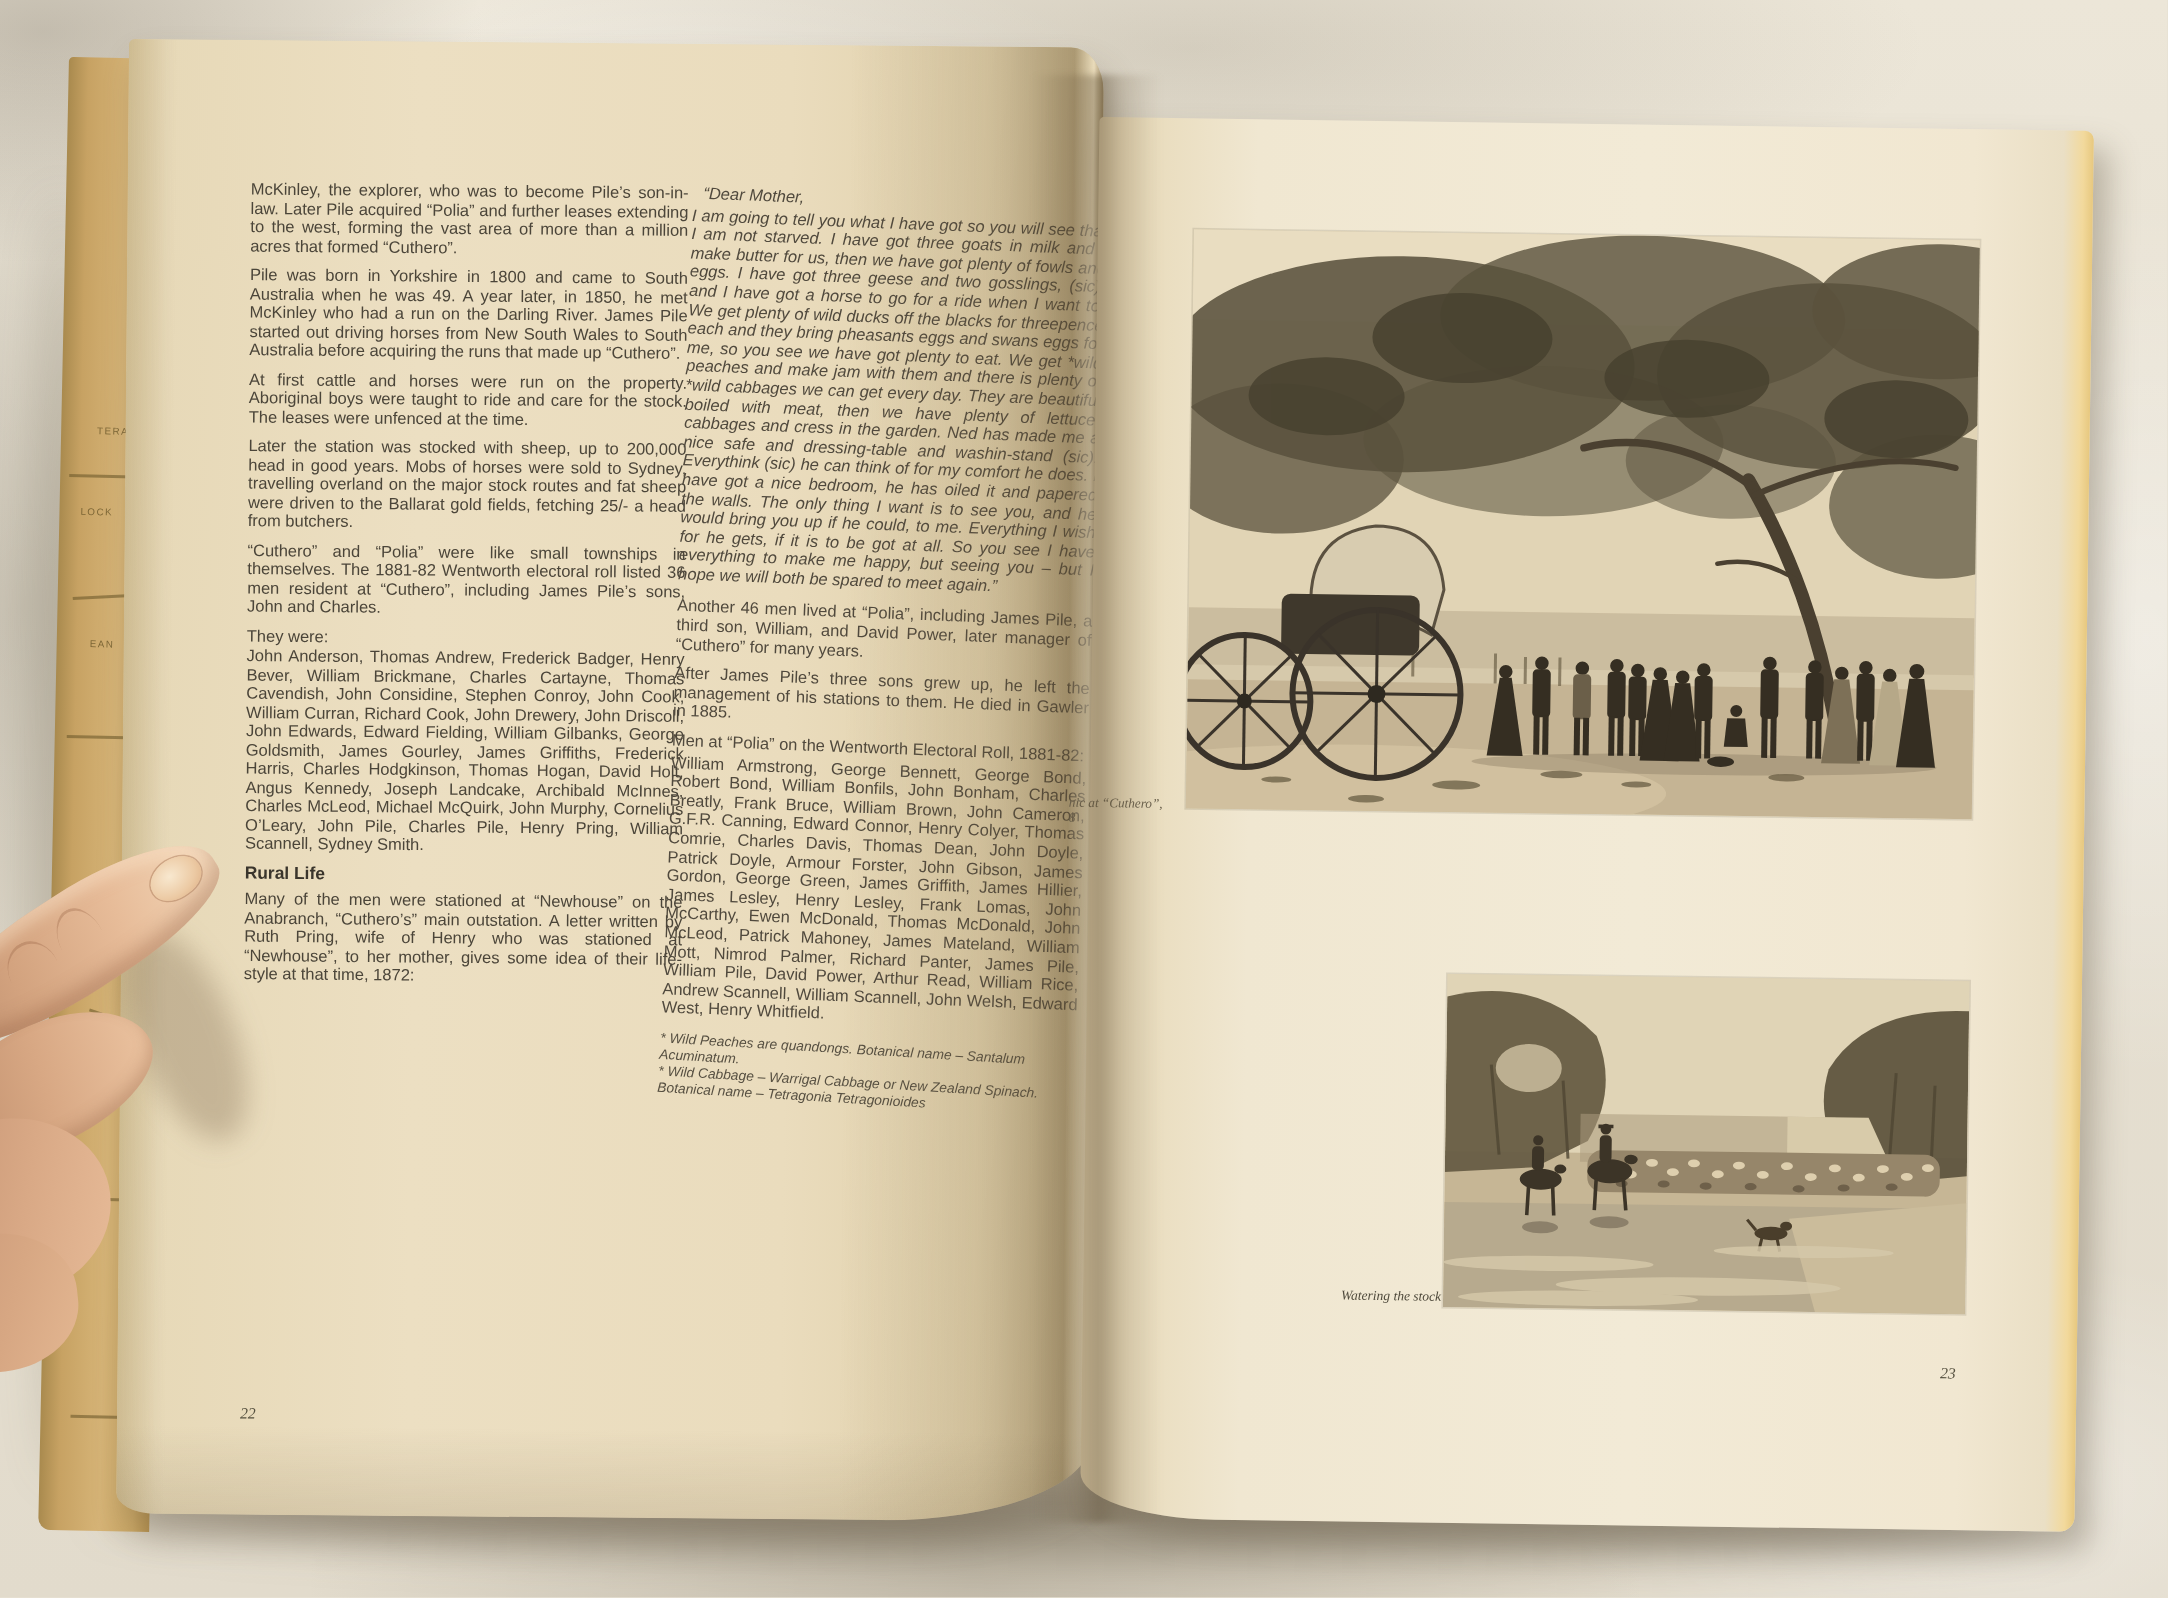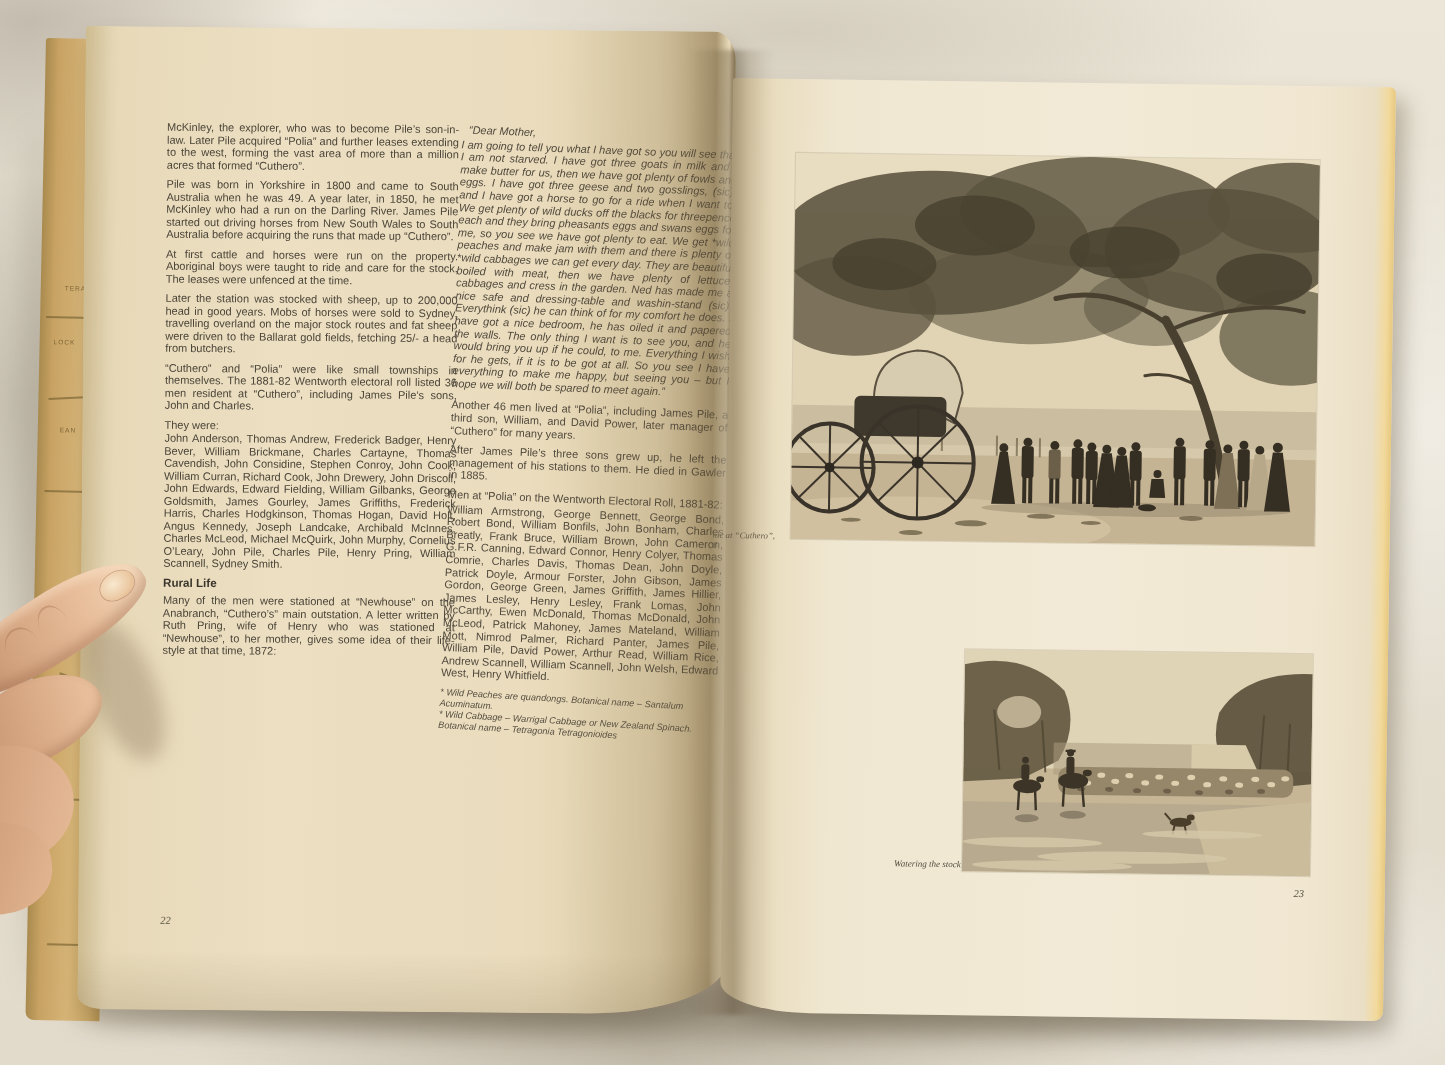--- a/index.html
+++ b/index.html
@@ -59,21 +59,21 @@
   .col1 .list-intro{margin-bottom:1px;text-align:left;}
   .col2{
     left:377px;top:94px;width:277px;font-size:11px;line-height:12.6px;
     transform:rotate(1.7deg);transform-origin:top left;color:#50493d;
   }
   .letter{font-style:italic;}
   .letter .salut{text-indent:7px;margin-bottom:2px;text-align:left;}
   .letter .body{margin-bottom:9px;}
   .fn{font-size:9.2px;line-height:10.7px;font-style:italic;margin:8px 0 0;transform:rotate(1.2deg);transform-origin:top left;color:#575042;}
   .fn p{margin:0 0 1px;text-align:left;}
-  .pgnum{position:absolute;font:italic 10.5px "Liberation Serif",serif;color:#55503f;}
+  .pgnum{position:absolute;font:italic 10.5px "Liberation Serif",serif;color:#55503f;margin-top:23px;}
   
   .right-page{
     position:absolute;left:733px;top:78px;width:663px;height:934px;
     transform:rotate(.8deg);transform-origin:top left;
     background:linear-gradient(90deg,#d9c8a4 0%,#e9dcbd 5%,#f0e7d1 16%,#f2ead6 55%,#f1e7d1 88%,#eadfc5 97%,#f2d99c 99%,#e7c87f 100%);
     border-radius:3px 6px 10px 90px / 3px 6px 10px 30px;
     box-shadow:10px 12px 20px rgba(95,84,62,.35);
   }
   .photo{position:absolute;background:#ddd0b2;box-shadow:0 0 0 1px rgba(90,80,60,.15);}
   .photo svg{display:block;}

